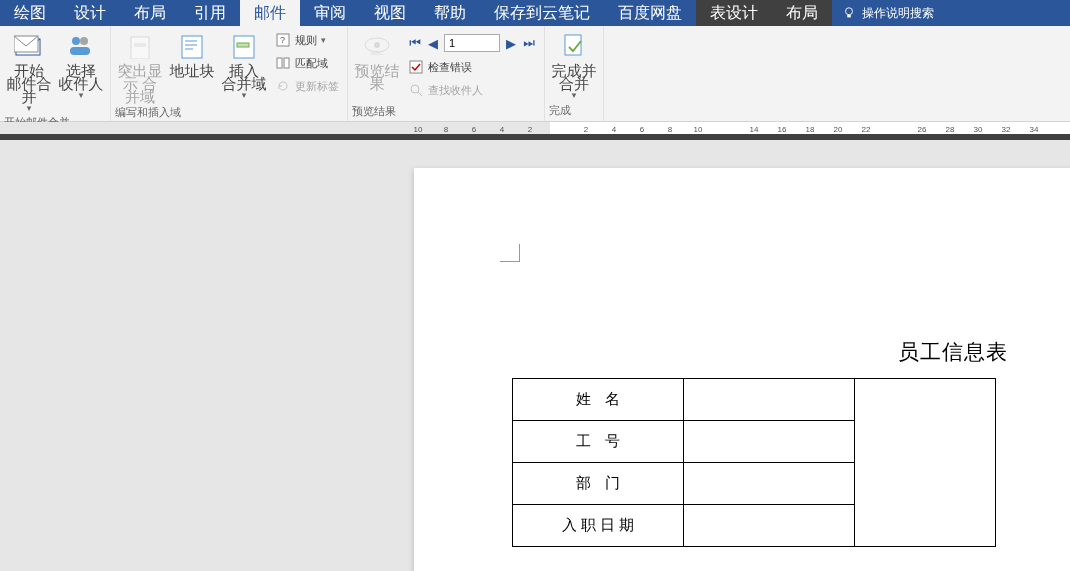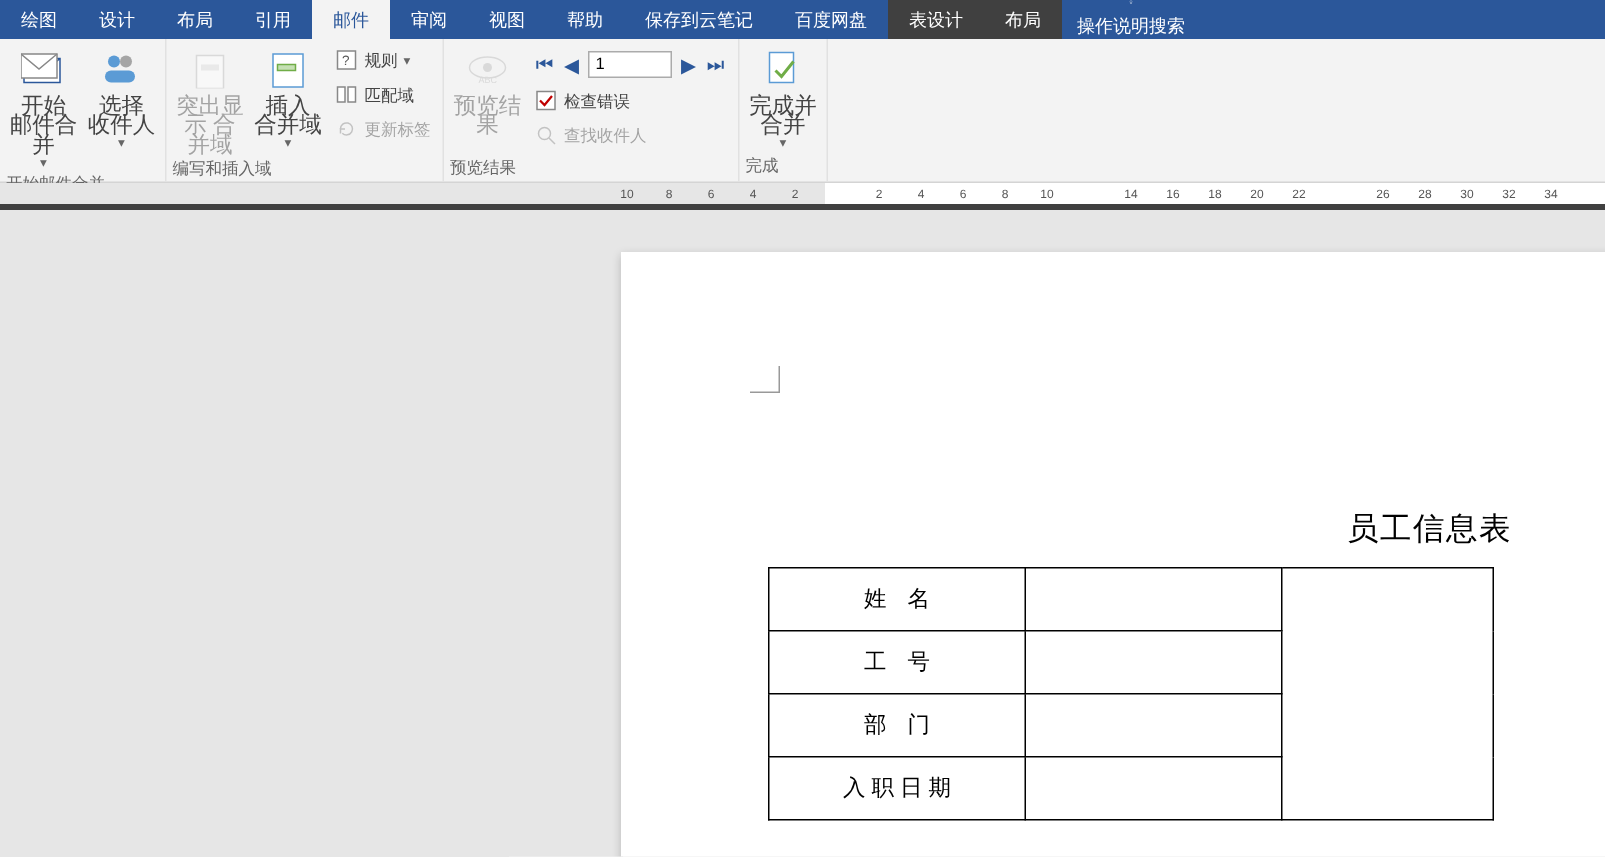--- a/index.html
+++ b/index.html
@@ -1,22 +1,22 @@
 <!DOCTYPE html>
 <html><head>
 <meta charset="utf-8">
 <style>
   * { box-sizing: border-box; margin: 0; padding: 0; }
   body { font-family: "Microsoft YaHei", "Segoe UI", sans-serif; background: #e6e6e6; width: 1070px; height: 571px; overflow: hidden; font-size: 12px; }
   
   .tabs-bar { background: #2b579a; height: 26px; display: flex; align-items: stretch; color: #fff; }
-  .tab { padding: 0 14px; display: flex; align-items: center; cursor: pointer; font-size: 12px; }
+  .tab { padding: 0 14px; display: flex; align-items: center; cursor: pointer; font-size: 16px; }
   .tab.active { background: #f3f3f3; color: #2b579a; }
   .tab.context { background: #404040; }
-  .tell-me { display: flex; align-items: center; padding: 0 10px; gap: 6px; flex-direction: column; }
+  .tell-me { display: flex; align-items: center; padding: 0 10px; gap: 6px; }
   .lightbulb { width: 14px; height: 14px; }
   
   .ribbon { background: #f3f3f3; height: 96px; display: flex; border-bottom: 1px solid #d4d4d4; }
   .group { display: flex; flex-direction: column; border-right: 1px solid #e1e1e1; padding: 2px 4px 0 4px; }
   .group-body { flex: 1; display: flex; align-items: flex-start; gap: 2px; }
   .group-label { text-align: left; font-size: 11px; color: #666; padding: 2px 0 3px 0; }
   
   .big-btn { display: flex; flex-direction: column; align-items: center; justify-content: flex-start; width: 50px; padding: 2px 2px 0 2px; cursor: pointer; }
   .big-btn.disabled { opacity: 0.45; }
   .big-icon { width: 32px; height: 32px; display: flex; align-items: center; justify-content: center; margin-bottom: 2px; }
@@ -25,21 +25,21 @@
   
   .small-col { display: flex; flex-direction: column; gap: 3px; padding: 2px 4px; }
   .small-btn { display: flex; align-items: center; gap: 4px; font-size: 11px; color: #444; cursor: pointer; height: 20px; }
   .small-btn.disabled { opacity: 0.45; }
   .small-icon { width: 16px; height: 16px; display: inline-flex; align-items: center; justify-content: center; }
   
   .nav-row { display: flex; align-items: center; gap: 4px; height: 22px; }
   .nav-arrow { color: #2b579a; cursor: pointer; font-size: 13px; width: 14px; text-align: center; }
   .record-input { width: 56px; height: 18px; border: 1px solid #ababab; background: #fff; font-size: 11px; padding: 0 4px; }
   
-  .ruler-wrap { height: 18px; background: #fff; border-bottom: 4px solid #404040; position: relative; display: flex; }
+  .ruler-wrap { height: 18px; background: #fff; border-bottom: 6px solid #404040; position: relative; display: flex; }
   .ruler-gutter { width: 414px; background: #e6e6e6; height: 100%; }
   .ruler { flex: 1; position: relative; background: #fff; font-size: 8px; color: #555; overflow: hidden; }
   .ruler-inactive { position: absolute; top: 0; height: 100%; background: #e6e6e6; }
   .ruler-inactive.left { left: 0; width: 136px; }
   .tick-label { position: absolute; top: 3px; transform: translateX(-50%); }
   
   .workspace { position: absolute; top: 140px; left: 0; right: 0; bottom: 0; background: #e6e6e6; overflow: hidden; }
   .page { position: absolute; left: 414px; top: 28px; width: 680px; height: 900px; background: #fff; box-shadow: 0 2px 6px rgba(0,0,0,0.2); padding: 76px 86px 0 86px; }
   
   .cursor-mark { position: absolute; left: 86px; top: 76px; width: 20px; height: 18px; border-right: 1px solid #999; border-bottom: 1px solid #999; }
@@ -115,20 +115,31 @@
     <div class="group-body">
       <div class="big-btn disabled">
         <div class="big-icon">
             <svg width="26" height="26" viewBox="0 0 26 26">
               <rect x="4" y="4" width="18" height="22" fill="#fff" stroke="#bbb"></rect>
               <rect x="7" y="10" width="12" height="4" fill="#ddd"></rect>
             </svg>
           </div>
         <div class="big-btn-label">突出显示
 合并域</div>
+      </div>
+      <div class="big-btn">
+        <div class="big-icon">
+            <svg width="26" height="26" viewBox="0 0 26 26">
+              <rect x="3" y="3" width="20" height="22" fill="#fff" stroke="#5b9bd5"></rect>
+              <line x1="6" y1="8" x2="18" y2="8" stroke="#5b9bd5"></line>
+              <line x1="6" y1="12" x2="18" y2="12" stroke="#5b9bd5"></line>
+              <line x1="6" y1="16" x2="14" y2="16" stroke="#5b9bd5"></line>
+            </svg>
+          </div>
+        <div class="big-btn-label">地址块</div>
       </div>
       <div class="big-btn">
         <div class="big-icon">
             <svg width="26" height="26" viewBox="0 0 26 26">
               <rect x="3" y="3" width="20" height="22" fill="#fff" stroke="#5b9bd5"></rect>
               <rect x="6" y="10" width="12" height="4" fill="#c5e0b4" stroke="#70ad47"></rect>
             </svg>
           </div>
         <div class="big-btn-label">插入
 合并域</div>

